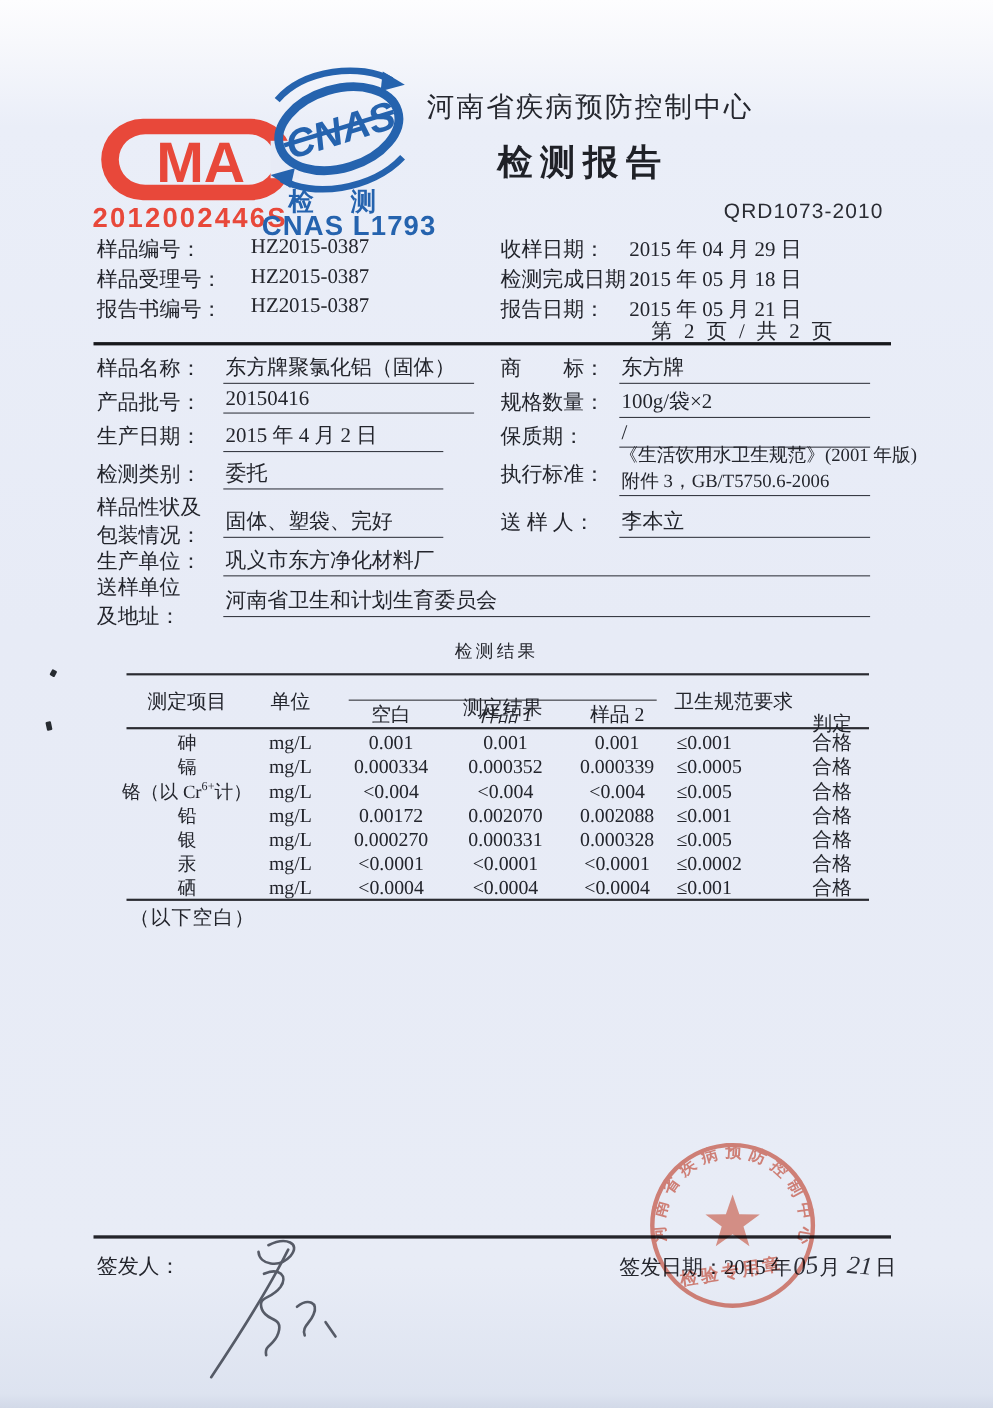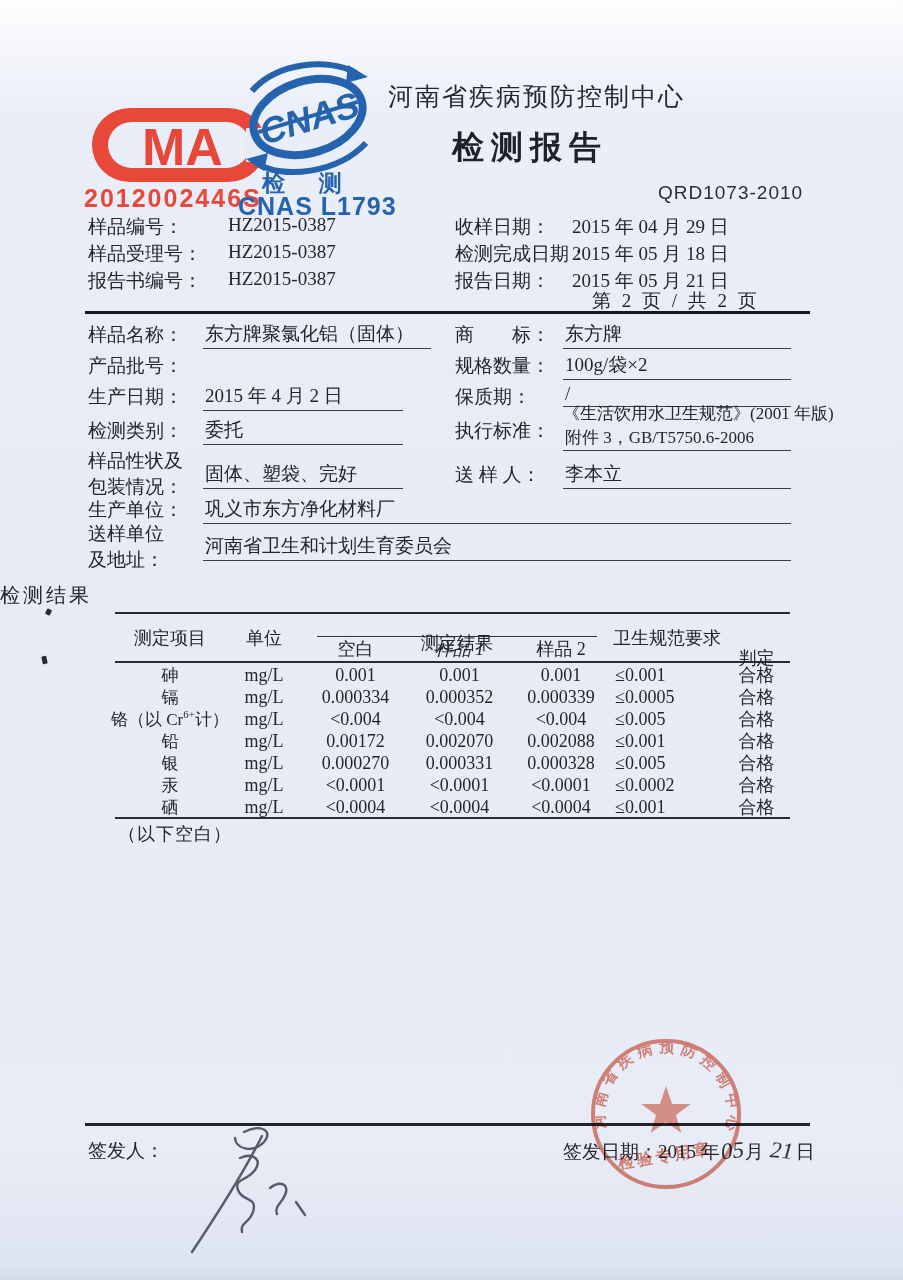--- a/index.html
+++ b/index.html
@@ -20,21 +20,21 @@
   
   .meta-label,.meta-value{font-size:19px;white-space:nowrap;}
   .page-indicator{font-size:19px;letter-spacing:3px;}
   .rule-thick{background:#17181c;height:3px;}
   .rule-thin{background:#23242a;height:2px;}
   
   .f-label{font-size:19px;white-space:nowrap;}
   .f-value{font-size:19px;white-space:nowrap;border-bottom:1px solid #383b44;padding:0 2px 1px 2px;display:inline-block;}
   .f-plain{font-size:17px;white-space:nowrap;}
   
-  .section-title{font-size:20px;letter-spacing:3px;text-align:left;width:100%;}
+  .section-title{font-size:16px;letter-spacing:3px;text-align:center;width:100%;}
   .rtable{--cols:110px 78px 105px 103px 100px 112px 67px;left:115px;top:612px;width:675px;position:absolute;}
   .t-line{height:2px;background:#2a2b31;width:100%;}
   .t-head{display:grid;grid-template-columns:var(--cols);grid-template-rows:23px 24px;font-size:18px;}
   .th-item{grid-column:1;grid-row:1/3;place-self:center;}
   .th-unit{grid-column:2;grid-row:1/3;place-self:center;}
   .th-group{grid-column:3/6;grid-row:1;text-align:center;border-bottom:1.5px solid #33343a;margin:0 14px;padding-top:17px;}
   .th-sub{grid-row:2;place-self:center;}
   .th-limit{grid-column:6;grid-row:1/3;place-self:center;}
   .th-verdict{grid-column:7;grid-row:1/3;place-self:center;margin-top:40px;}
   .t-row{display:grid;grid-template-columns:var(--cols);height:22px;align-items:center;font-size:18px;}
@@ -100,20 +100,21 @@
   <div class="abs page-indicator" style="left:592px;top:288px;">第 2 页 / 共 2 页</div>
 
   <div class="abs rule-thick" style="left:85px;top:311px;width:725px;"></div>
 
   <div class="abs f-label" style="left:88px;top:322px;">样品名称：</div>
   <div class="abs f-value" style="left:203px;top:321px;width:224px;">东方牌聚氯化铝（固体）</div>
   <div class="abs f-label" style="left:455px;top:322px;">商　　标：</div>
   <div class="abs f-value" style="left:563px;top:321px;width:224px;">东方牌</div>
 
   <div class="abs f-label" style="left:88px;top:353px;">产品批号：</div>
+  <div class="abs f-value" style="left:203px;top:352px;width:224px;">20150416</div>
   <div class="abs f-label" style="left:455px;top:353px;">规格数量：</div>
   <div class="abs f-value" style="left:563px;top:352px;width:224px;">100g/袋×2</div>
 
   <div class="abs f-label" style="left:88px;top:384px;">生产日期：</div>
   <div class="abs f-value" style="left:203px;top:383px;width:196px;">2015 年 4 月 2 日</div>
   <div class="abs f-label" style="left:455px;top:384px;">保质期：</div>
   <div class="abs f-value" style="left:563px;top:383px;width:224px;">/</div>
 
   <div class="abs f-label" style="left:88px;top:418px;">检测类别：</div>
   <div class="abs f-value" style="left:203px;top:417px;width:196px;">委托</div>

